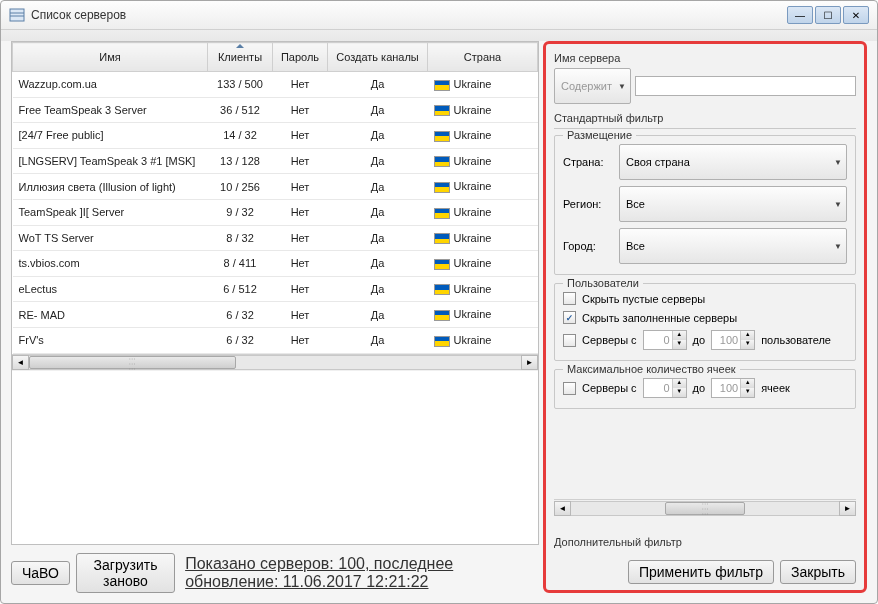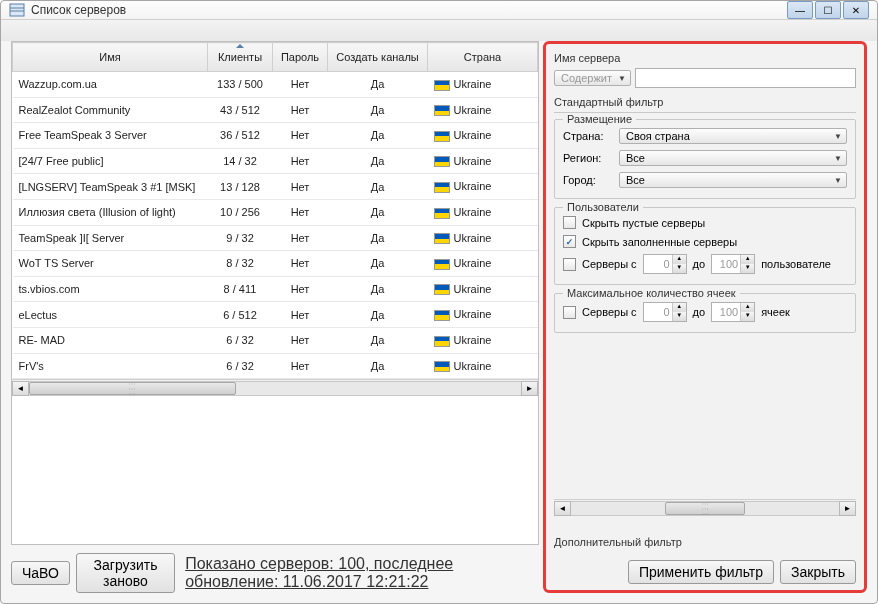--- a/index.html
+++ b/index.html
@@ -1,18 +1,18 @@
 <!DOCTYPE html>
 <html><head>
 <meta charset="utf-8">
 <style>
 * { box-sizing: border-box; margin: 0; padding: 0; }
 body { font-family: Tahoma, Arial, sans-serif; font-size: 11px; background: #fff; color: #000; }
 .window { position: relative; width: 878px; height: 604px; border: 1px solid #a6a6a6; background: linear-gradient(#fdfdfd, #e8e8e8 40px, #f5f5f5 40px); border-radius: 4px; }
-.titlebar { height: 19px; display: flex; align-items: center; padding: 0 8px; border-bottom: 1px solid #d0d0d0; }
+.titlebar { height: 29px; display: flex; align-items: center; padding: 0 8px; border-bottom: 1px solid #d0d0d0; }
 .title-icon { width: 16px; height: 16px; margin-right: 6px; display: inline-block; }
 .title-icon svg { width: 16px; height: 16px; }
 .title-text { font-size: 12px; color: #333; }
 .win-controls { margin-left: auto; display: flex; gap: 2px; }
 .win-btn { width: 26px; height: 18px; border: 1px solid #7a9abf; background: linear-gradient(#dbe7f5,#c0d4ea); border-radius: 2px; display: flex; align-items: center; justify-content: center; font-size: 10px; cursor: pointer; }
 .content { position: absolute; top: 40px; left: 10px; right: 10px; bottom: 10px; display: flex; gap: 4px; }
 .table-area { flex: 0 0 528px; display: flex; flex-direction: column; }
 .table-wrap { border: 1px solid #bfbfbf; background: #fff; overflow: hidden; flex: 1; display: flex; flex-direction: column; }
 table { width: 100%; border-collapse: collapse; table-layout: fixed; }
 th { background: linear-gradient(#f7f7f7,#e7e7e7); border: 1px solid #cfcfcf; padding: 8px 4px; font-weight: normal; font-size: 11px; color: #222; text-align: center; position: relative; }
@@ -26,21 +26,21 @@
 .hscroll .track { flex: 1; height: 15px; background: #e8e8e8; border-top: 1px solid #c8c8c8; border-bottom: 1px solid #c8c8c8; position: relative; }
 .hscroll .thumb { position: absolute; left: 0; width: 42%; height: 100%; background: linear-gradient(#e9e9e9,#cfcfcf); border: 1px solid #a8a8a8; border-radius: 2px; }
 .hscroll .thumb::after { content: '⋮⋮⋮'; letter-spacing: -2px; position: absolute; left: 50%; top: 50%; transform: translate(-50%,-50%) rotate(90deg); font-size: 7px; color: #888; }
 .bottom-bar { margin-top: 8px; display: flex; align-items: center; gap: 6px; }
 .btn { padding: 3px 10px; background: linear-gradient(#f7f7f7,#e2e2e2); border: 1px solid #999; border-radius: 3px; font-size: 14px; cursor: pointer; }
 .status-text { font-size: 16px; color: #333; margin-left: 4px; text-decoration: underline; }
 .right-panel { flex: 1; border: 3px solid #e63b3b; border-radius: 6px; background: #f2f2f2; padding: 6px 8px; display: flex; flex-direction: column; position: relative; }
 .section-head { font-size: 11px; color: #333; margin: 2px 0 4px; }
 .thin-sep { height: 1px; background: #c8c8c8; margin-bottom: 6px; }
 .filter-row { display: flex; align-items: center; gap: 4px; margin-bottom: 6px; }
-.combo { display: inline-flex; align-items: center; border: 1px solid #b0b0b0; background: linear-gradient(#fdfdfd,#e6e6e6); height: 16px; padding: 0 4px 0 6px; font-size: 11px; border-radius: 2px; cursor: pointer; }
+.combo { display: inline-flex; align-items: center; border: 1px solid #b0b0b0; background: linear-gradient(#fdfdfd,#e6e6e6); height: 36px; padding: 0 4px 0 6px; font-size: 11px; border-radius: 2px; cursor: pointer; }
 .combo .arr { margin-left: 6px; font-size: 8px; color: #444; }
 .txt-input { flex: 1; height: 20px; border: 1px solid #b0b0b0; background: #fff; padding: 0 4px; font-size: 11px; }
 .group { border: 1px solid #c8c8c8; border-radius: 2px; padding: 8px 8px 4px; margin-bottom: 8px; background: #f2f2f2; position: relative; }
 .group-label { position: absolute; top: -7px; left: 8px; background: #f2f2f2; padding: 0 4px; font-size: 11px; color: #333; }
 .frow { display: flex; align-items: center; gap: 6px; margin-bottom: 6px; font-size: 11px; }
 .frow label.lbl { width: 50px; }
 .wide-combo { flex: 1; }
 .chk { width: 13px; height: 13px; border: 1px solid #8e8e8e; background: linear-gradient(#fff,#e8e8e8); display: inline-flex; align-items: center; justify-content: center; font-size: 9px; cursor: pointer; }
 .chk.checked::after { content: '✓'; color: #2a5f9e; font-weight: bold; }
 .spin { display: inline-flex; align-items: center; border: 1px solid #b0b0b0; background: #fff; height: 20px; }
@@ -91,27 +91,20 @@
           </thead>
           <tbody id="tbody">
               <tr>
                 <td>Wazzup.com.ua</td>
                 <td class="center">133 / 500</td>
                 <td class="center">Нет</td>
                 <td class="center">Да</td>
                 <td><span class="flag"></span>Ukraine</td>
               </tr>
               <tr>
-                <td>RealZealot Community</td>
-                <td class="center">43 / 512</td>
-                <td class="center">Нет</td>
-                <td class="center">Да</td>
-                <td><span class="flag"></span>Ukraine</td>
-              </tr>
-              <tr>
                 <td>Free TeamSpeak 3 Server</td>
                 <td class="center">36 / 512</td>
                 <td class="center">Нет</td>
                 <td class="center">Да</td>
                 <td><span class="flag"></span>Ukraine</td>
               </tr>
               <tr>
                 <td>[24/7 Free public]</td>
                 <td class="center">14 / 32</td>
                 <td class="center">Нет</td>

